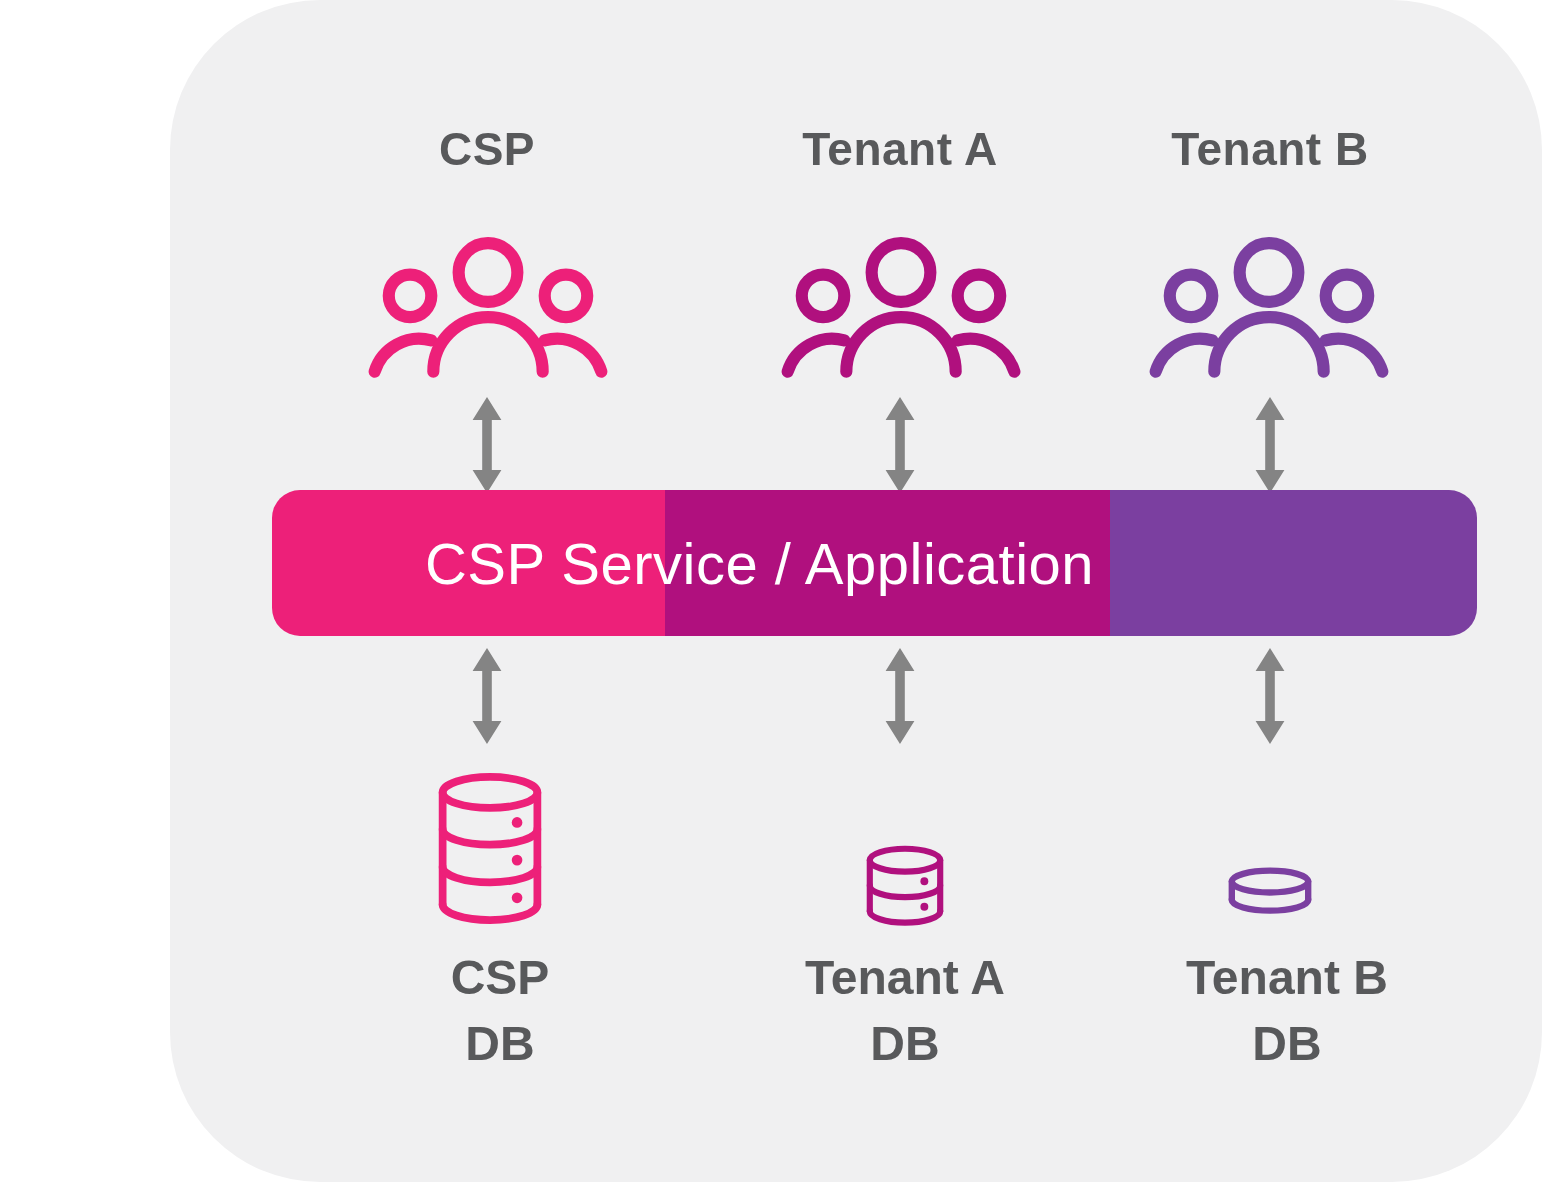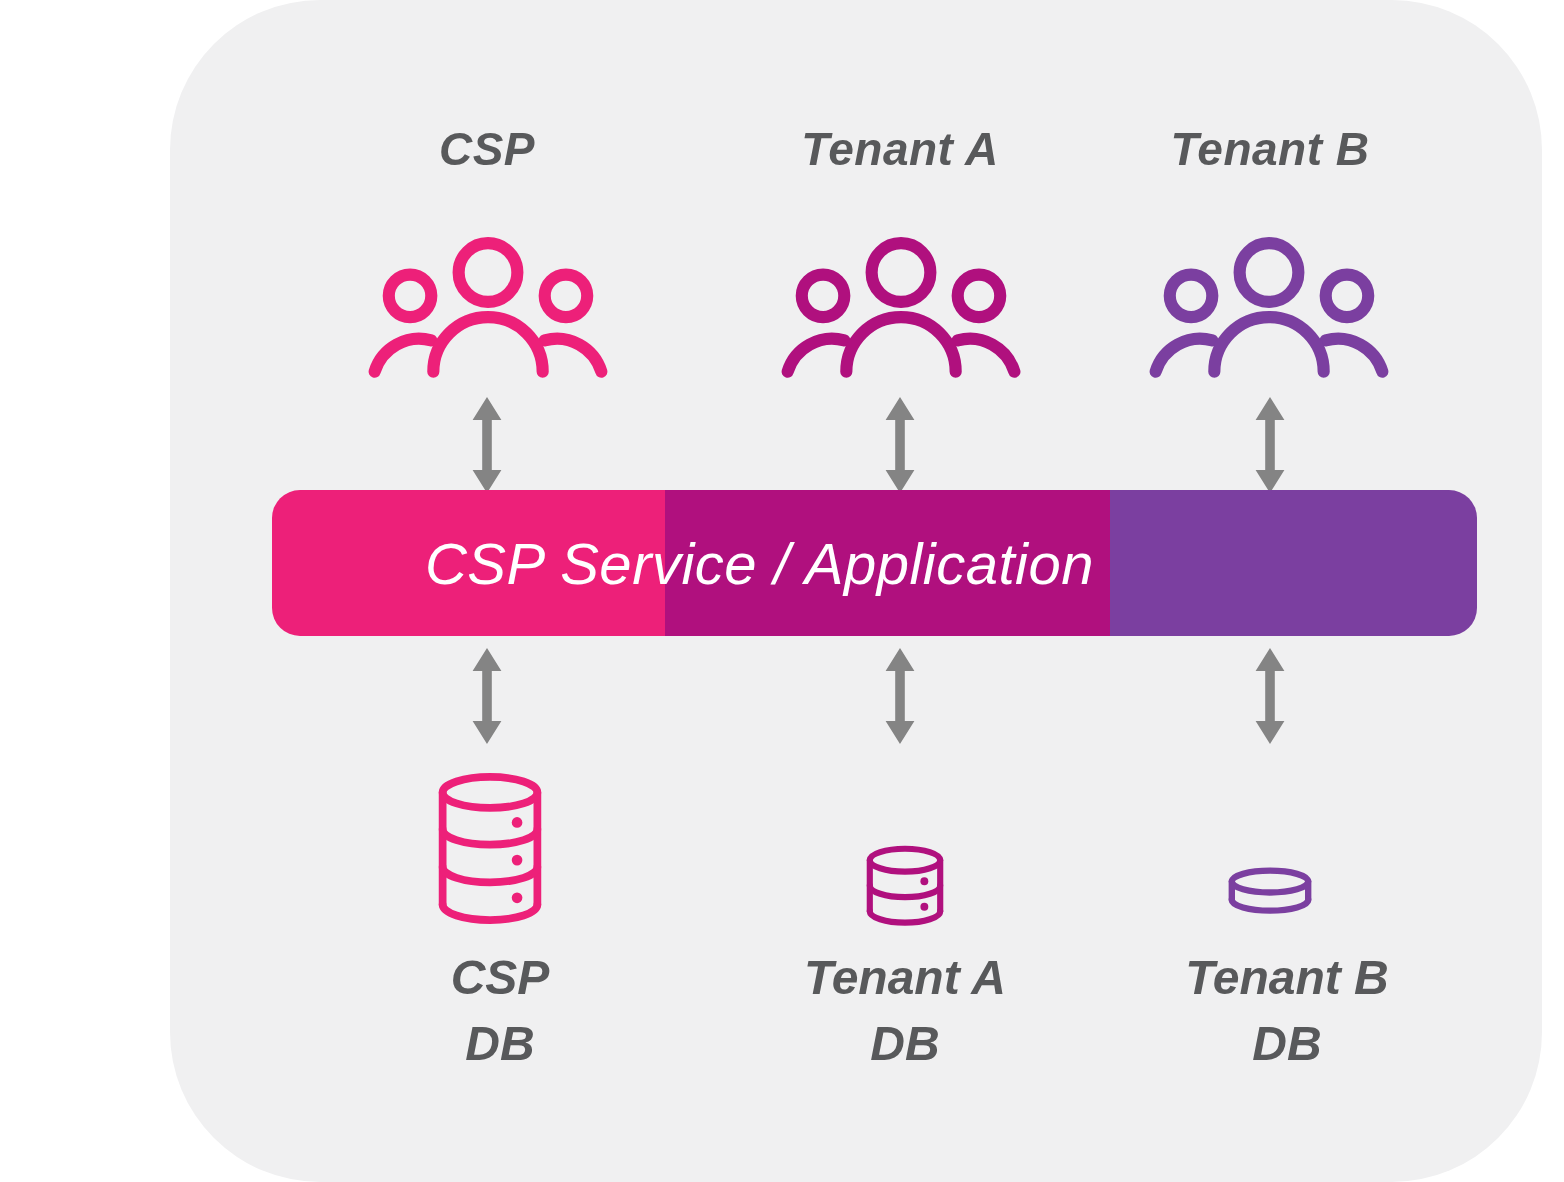--- a/index.html
+++ b/index.html
@@ -2,21 +2,20 @@
 <html><head>
 <meta charset="utf-8">
 <style>
   html,body{margin:0;padding:0;background:#ffffff;}
   .canvas{
     position:relative;
     width:1564px;height:1182px;
     background:#ffffff;
     font-family:"Liberation Sans", sans-serif;
     overflow:hidden;
-    font-style:italic;
   }
   .panel{
     position:absolute;
     left:170px;top:0;
     width:1372px;height:1182px;
     background:#F0F0F1;
     border-radius:150px;
   }
   .col-title{
     position:absolute;

